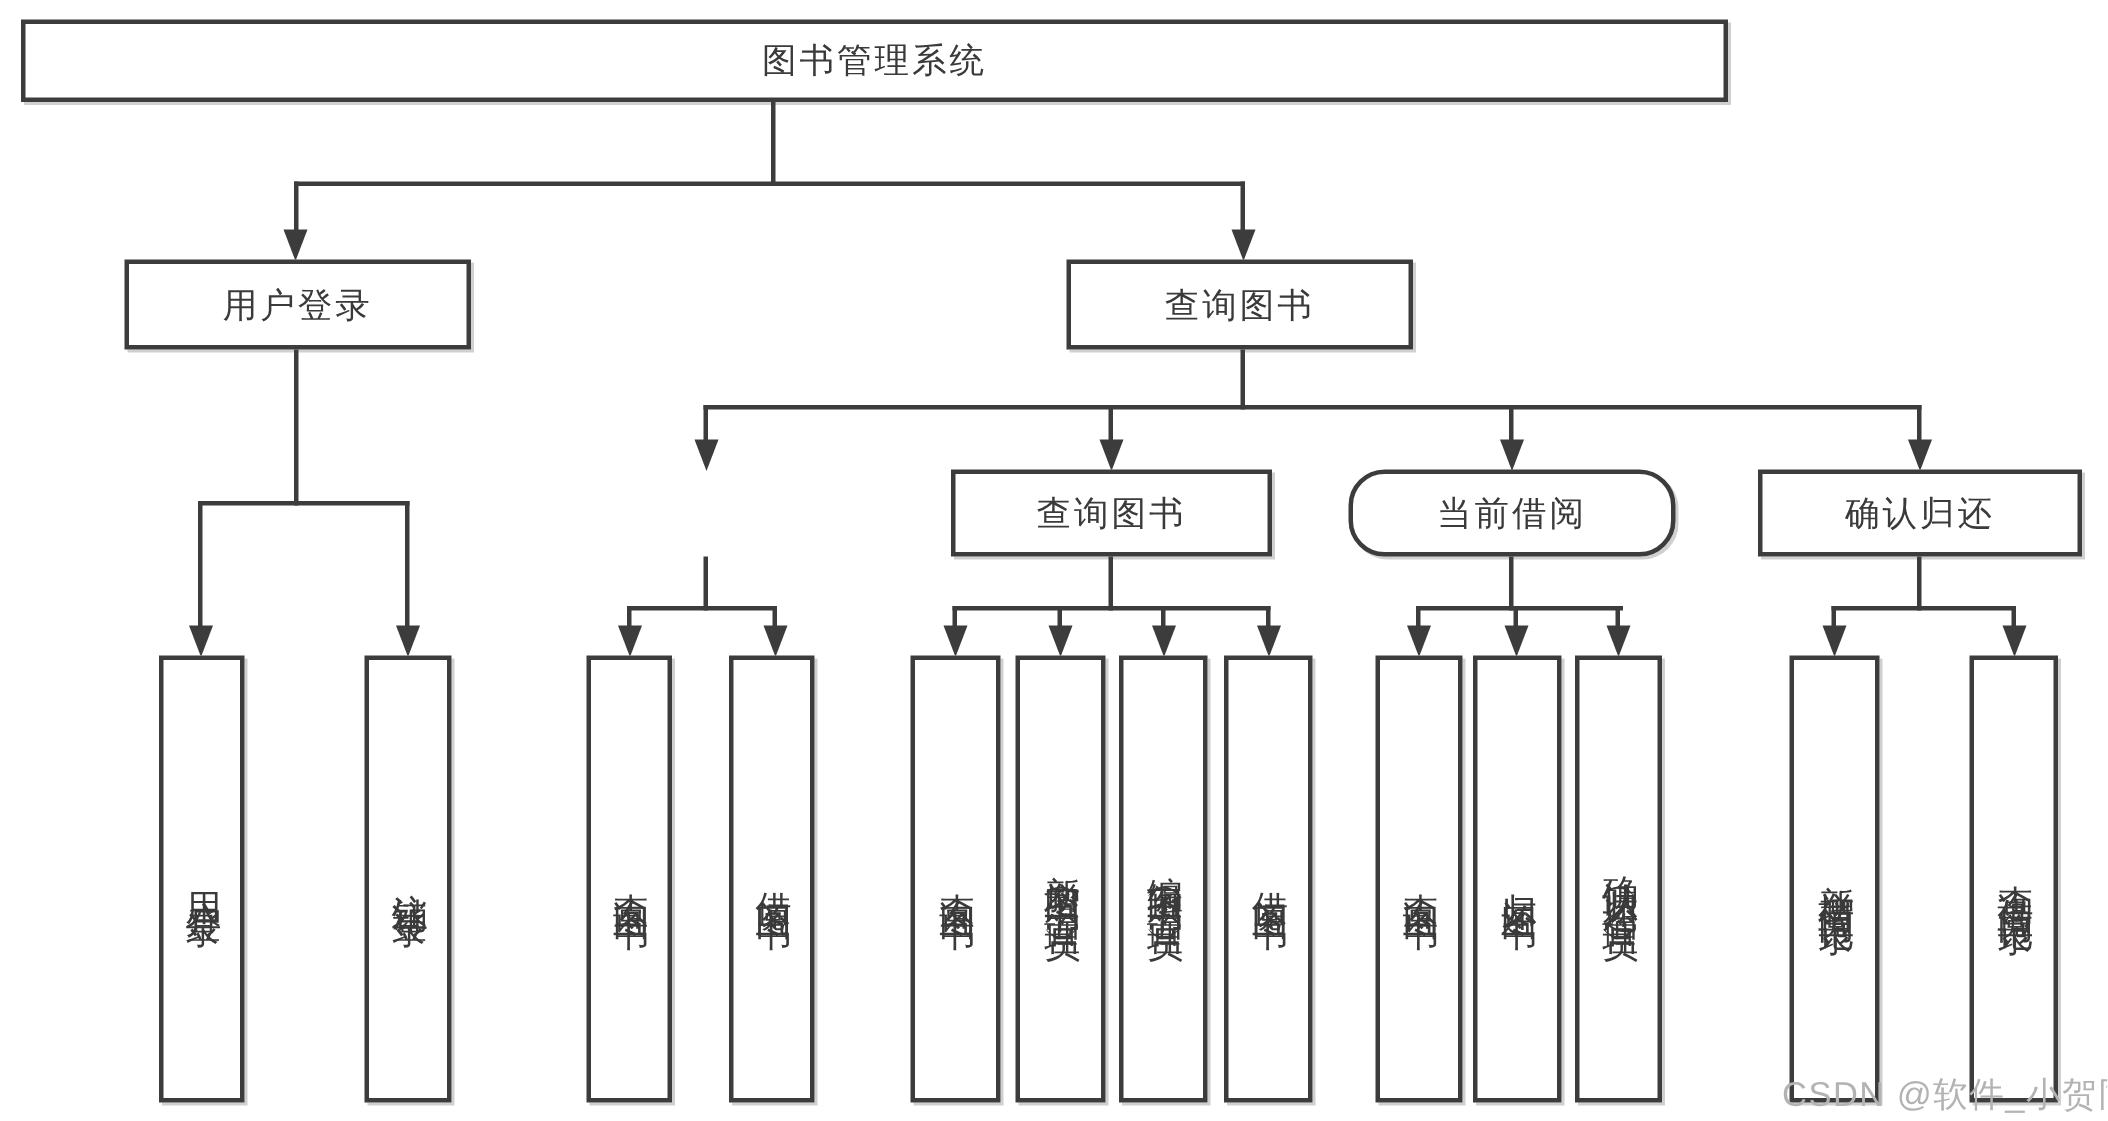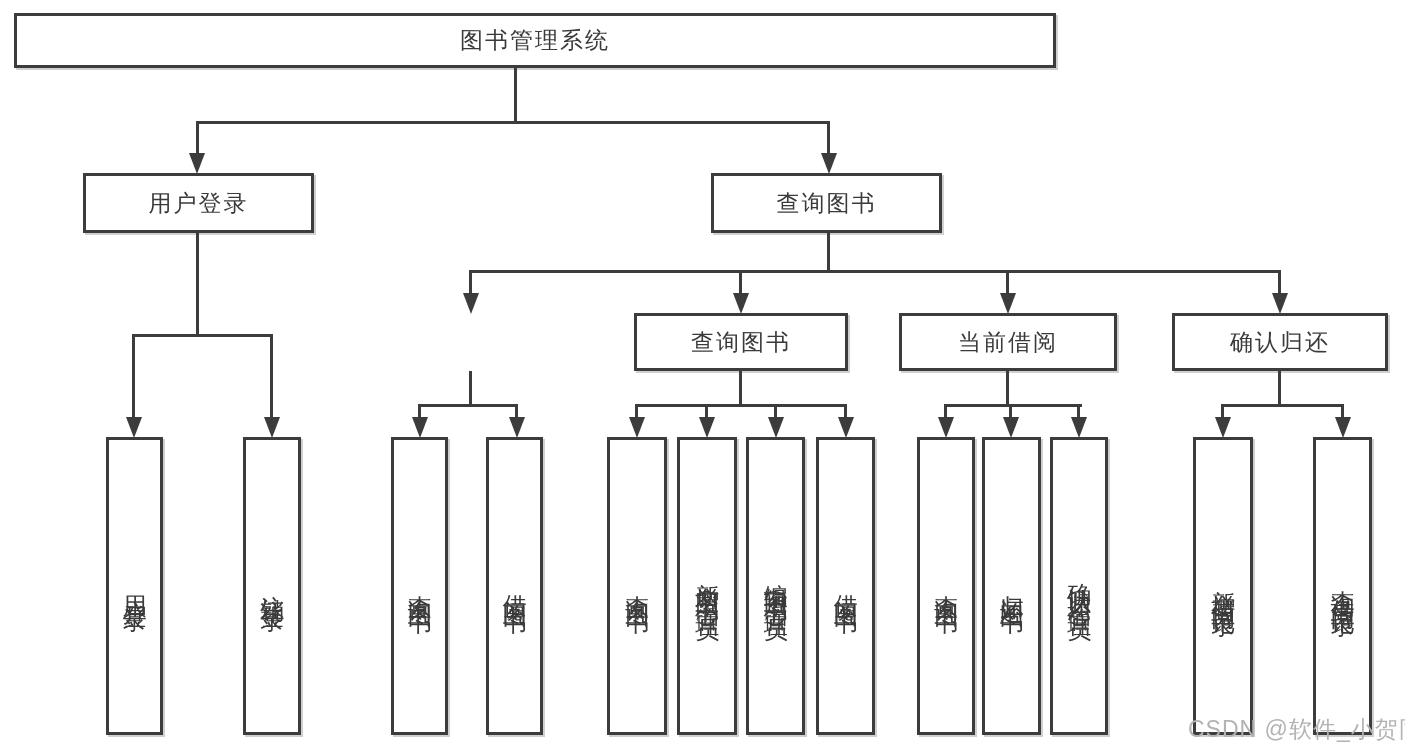--- a/index.html
+++ b/index.html
@@ -55,21 +55,21 @@
     letter-spacing:1px;
     white-space:nowrap;
     z-index:5;
   }
 </style>
 </head>
 <body>
 
 <div id="stage">
 
-  <div class="box hbox" style="left:14px;top:13px;width:1042px;height:55px;">图书管理系统</div>
+  <div class="box hbox" style="left:14px;top:13px;width:1138px;height:55px;">图书管理系统</div>
 
   <div class="v" style="left:514px;top:68px;height:56px;"></div>
   <div class="h" style="left:196px;top:121px;width:634px;"></div>
   <div class="v" style="left:196px;top:121px;height:35px;"></div>
   <div class="arr" style="left:189px;top:153px;"></div>
   <div class="v" style="left:827px;top:121px;height:35px;"></div>
   <div class="arr" style="left:821px;top:153px;"></div>
 
   <div class="box hbox" style="left:83px;top:173px;width:231px;height:60px;">用户登录</div>
   <div class="box hbox" style="left:711px;top:173px;width:231px;height:60px;">查询图书</div>
@@ -86,21 +86,21 @@
   <div class="v" style="left:469px;top:270px;height:26px;"></div>
   <div class="arr" style="left:463px;top:293px;"></div>
   <div class="v" style="left:739px;top:270px;height:26px;"></div>
   <div class="arr" style="left:733px;top:293px;"></div>
   <div class="v" style="left:1006px;top:270px;height:26px;"></div>
   <div class="arr" style="left:1000px;top:293px;"></div>
   <div class="v" style="left:1278px;top:270px;height:26px;"></div>
   <div class="arr" style="left:1272px;top:293px;"></div>
 
   <div class="box hbox" style="left:634px;top:313px;width:214px;height:58px;">查询图书</div>
-  <div class="box hbox" style="left:899px;top:313px;width:218px;height:58px;">当前借阅</div>
+  <div class="box hbox" style="left:899px;top:313px;width:218px;height:58px;border-radius:24px;">当前借阅</div>
   <div class="box hbox" style="left:1172px;top:313px;width:216px;height:58px;">确认归还</div>
 
   <div class="v" style="left:469px;top:371px;height:36px;"></div>
   <div class="h" style="left:418px;top:404px;width:100px;"></div>
   <div class="v" style="left:418px;top:404px;height:16px;"></div>
   <div class="arr" style="left:412px;top:417px;"></div>
   <div class="v" style="left:515px;top:404px;height:16px;"></div>
   <div class="arr" style="left:509px;top:417px;"></div>
 
   <div class="v" style="left:739px;top:371px;height:36px;"></div>

